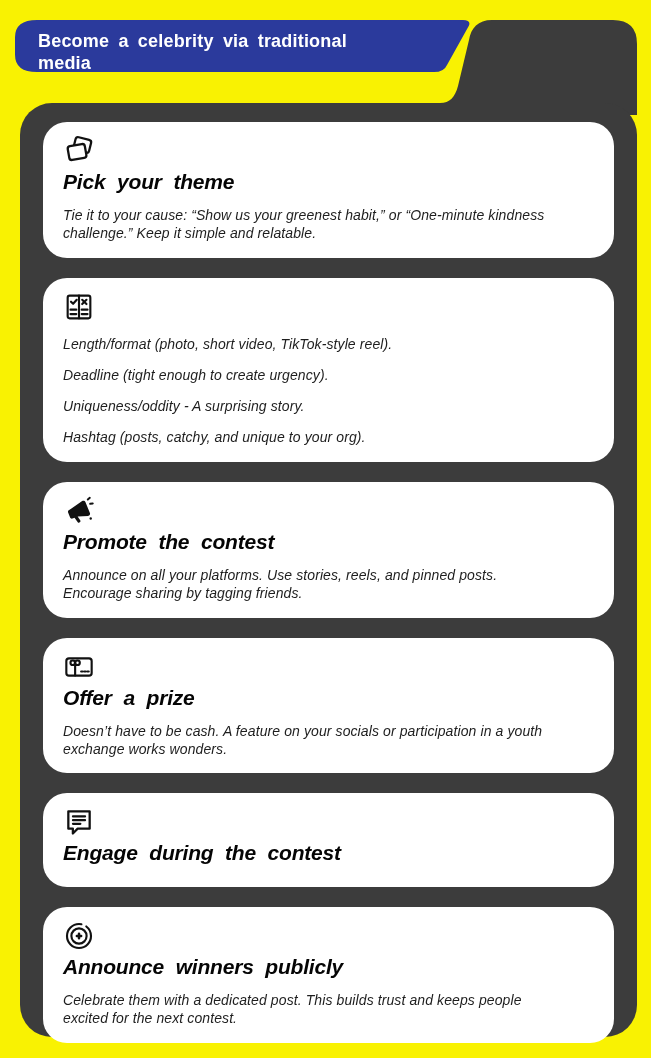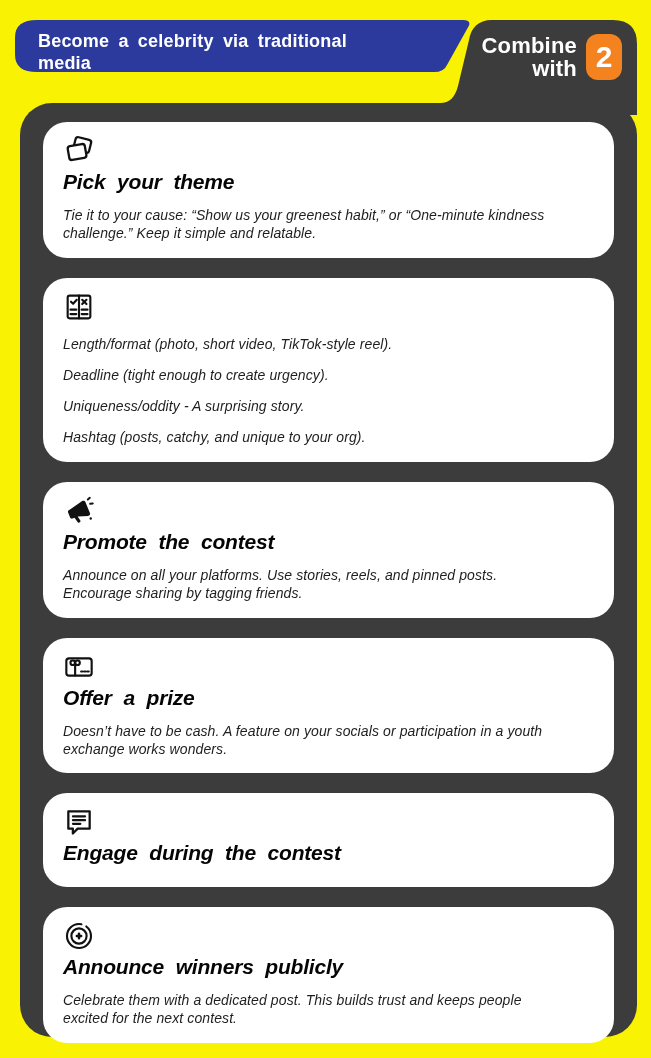--- a/index.html
+++ b/index.html
@@ -62,27 +62,20 @@
   <svg viewBox="0 0 455 66" preserveAspectRatio="none">
     <path fill="#2B3A9C" d="M22 0 H448 Q456 0 454 7 L432 57 Q429 66 419 66 H22 Q0 66 0 44 V22 Q0 0 22 0 Z"></path>
   </svg>
   <div class="banner-text">Become a celebrity via traditional media</div>
 </div>
 
 <div class="combine-tab">
   <svg viewBox="0 0 197 95" preserveAspectRatio="none">
     <path fill="#3C3C3C" d="M0 95 L197 95 V24 Q197 0 173 0 H52 C38 0 31 8 29 20 L18 66 C15 77 10 83 0 83 Z"></path>
   </svg>
-  <div class="tab-content">
-    <div class="combine-label">
-      <div>Combine</div>
-      <div>with</div>
-    </div>
-    <div class="combine-badge">2</div>
-  </div>
 </div>
 
 <div class="board">
 
   <div class="card">
     <svg class="icon" viewBox="0 0 24 24" fill="none" stroke="#111" stroke-width="1.7" stroke-linejoin="round">
       <rect x="8.5" y="2.5" width="12" height="10" rx="2" transform="rotate(14 14.5 7.5)"></rect>
       <rect x="4" y="7.5" width="13" height="10.5" rx="2" transform="rotate(-10 10.5 12.5)" fill="#fff"></rect>
     </svg>
     <h2>Pick your theme</h2>

